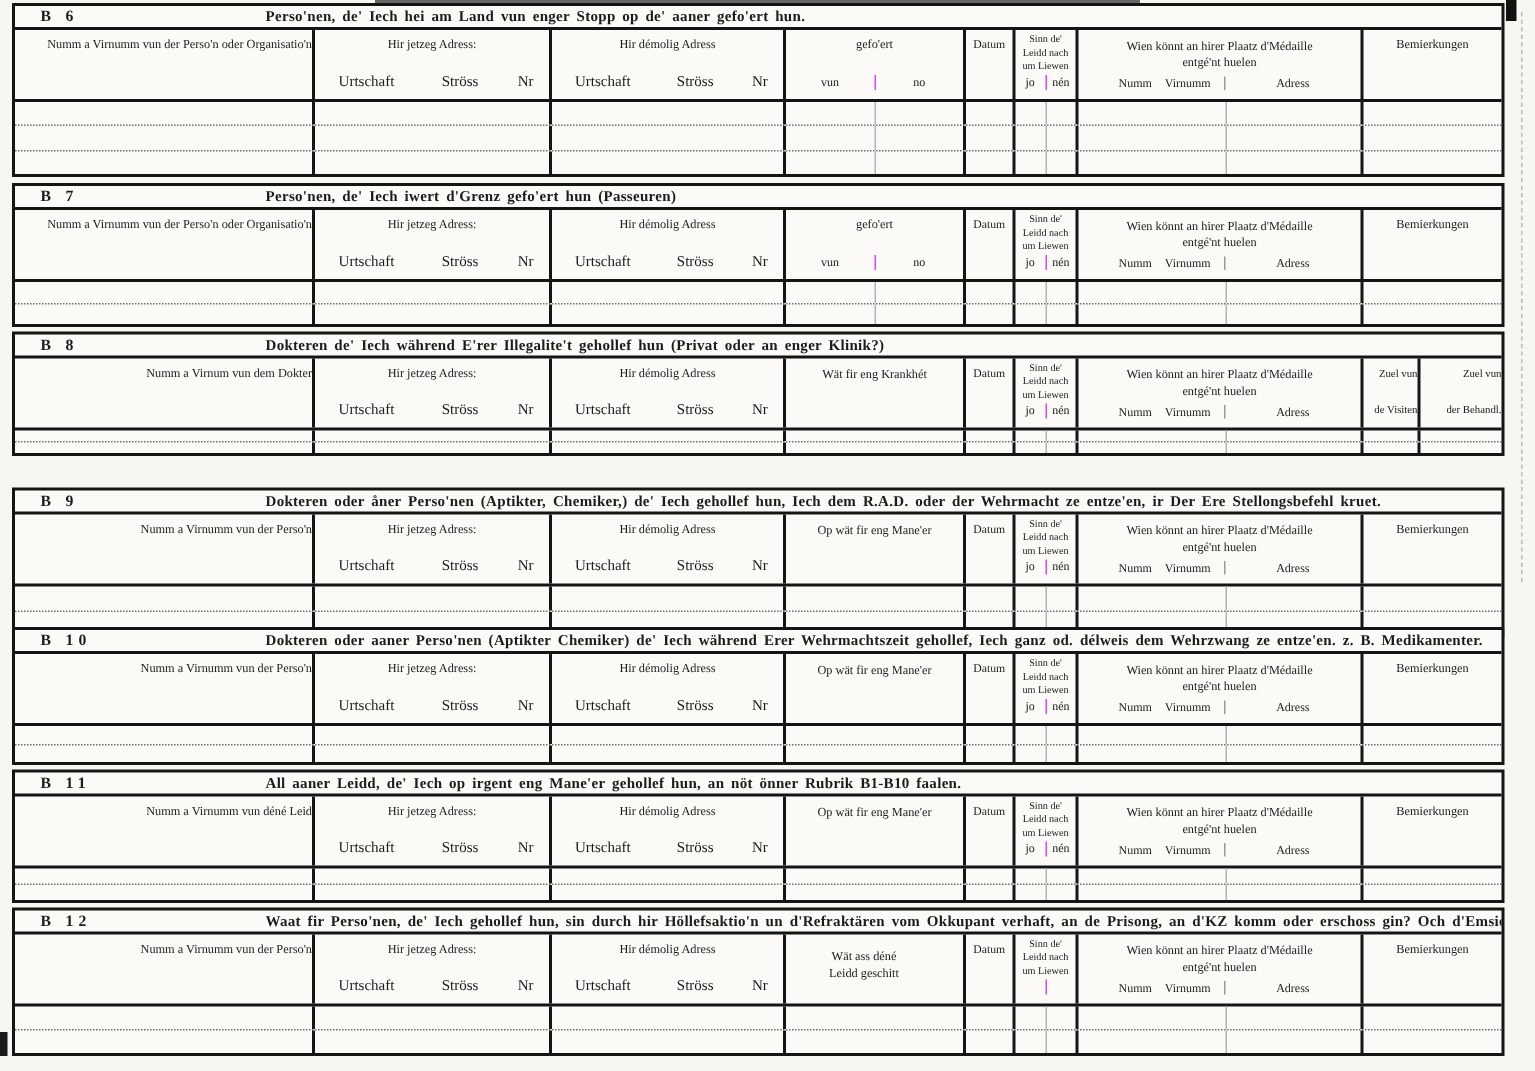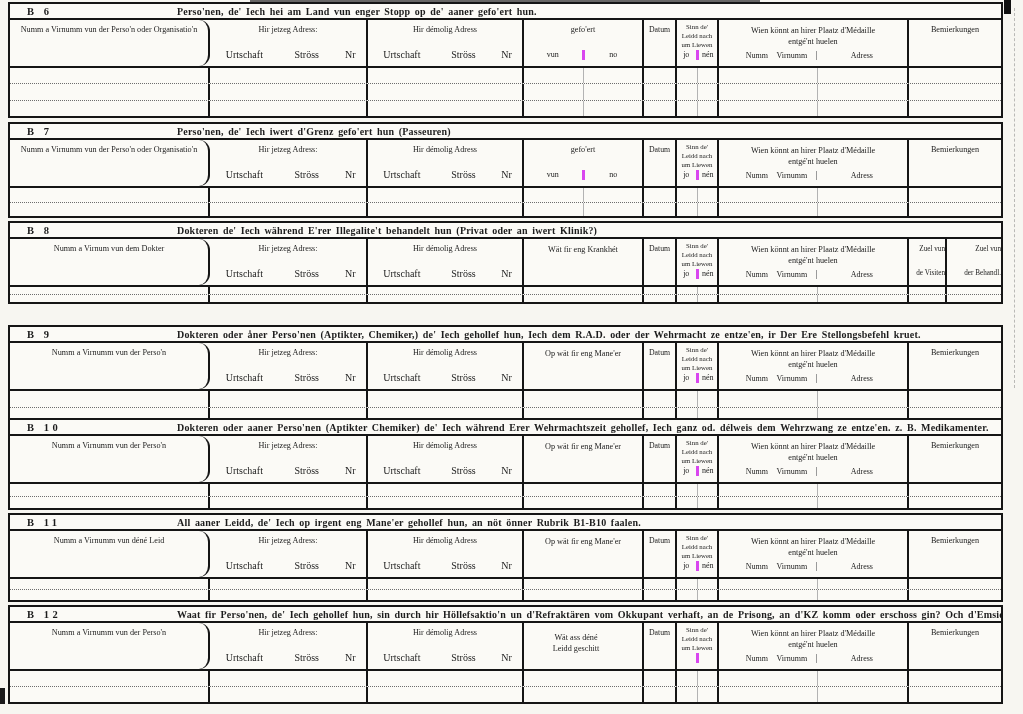--- a/index.html
+++ b/index.html
@@ -16,31 +16,31 @@
 
   .hdr { flex:0 0 48px; display:flex; border-bottom:2.5px solid #151515; font-size:8.2px; }
   .hdr .c { position:relative; display:flex; flex-direction:column; justify-content:space-between;
             padding:5px 0 6px 0; }
   .c1 { flex:0 0 200px; } .c2 { flex:0 0 158px; } .c3 { flex:0 0 156px; } .c4 { flex:0 0 120px; }
   .c5 { flex:0 0 33px; }  .c6 { flex:0 0 42px; }  .c7 { flex:0 0 190px; } .c8 { flex:1; }
   .c8a { flex:0 0 38px; } .c8b { flex:1; }
   .hdr .c, .brow i { border-right:2px solid #151515; }
   .hdr .c:last-child, .brow i:last-child { border-right:none; }
 
-  .cname { display:flex; align-items:center; justify-content:center; text-align:center; padding:0 10px;border-radius:11px; }
+  .cname { display:flex; align-items:flex-end; justify-content:center; text-align:center; padding:0 10px; }
   .grp { text-align:center; }
   .grp.two span { display:block; line-height:1.35; }
   .mid { padding:0 12px; line-height:1.4; }
   .subs { display:flex; font-size:10px; }
   .subs .su { flex:0 0 44%; text-align:center; }
   .subs .ss { flex:0 0 36%; text-align:center; }
   .subs .sn { flex:0 0 20%; text-align:center; }
   .subs2 { display:flex; font-size:8px; }
   .subs2 span { flex:1; text-align:center; min-height:10px; }
-  .subs2 span:first-child { border-right:3px solid #d946ef; }
+  .subs2 span:first-child { border-right:1px solid #d946ef; }
   .subs3 { display:flex; font-size:8px; }
   .subs3 span:nth-child(1) { flex:0 0 26%; text-align:right; padding-left:4px; }
   .subs3 span:nth-child(2) { flex:0 0 26%; text-align:center; border-right:1px solid #9a9a9a; }
   .subs3 span:nth-child(3) { flex:1; text-align:center; }
   .sinn { font-size:6.8px; line-height:1.3; text-align:center; margin-top:-2px; }
   .sinn span { display:block; }
   .topl { text-align:center; }
   .vcen { display:flex; flex-direction:column; justify-content:center; text-align:center;
           font-size:7.2px; line-height:1.5;align-items:flex-end; }
   .vcen span { display:block; }
@@ -244,21 +244,21 @@
           <i class="c6 sp2"></i>
           <i class="c7 sp3"></i>
           <i class="c8"></i>
         </div>
     </div>
   </div>
 
   <div class="sec" style="top:221px;height:83px">
     <div class="tbar">
       <span class="slab">B 8</span>
-      <span class="stit">Dokteren de' Iech während E'rer Illegalite't behandelt hun (Privat oder an iwert Klinik?)</span>
+      <span class="stit">Dokteren de' Iech während E'rer Illegalite't gehollef hun (Privat oder an enger Klinik?)</span>
     </div>
     <div class="hdr">
       <div class="c c1 cname">
           <span>Numm a Virnum vun dem Dokter</span>
         </div>
       <div class="c c2">
         <div class="grp">Hir jetzeg Adress:</div>
         <div class="subs">
             <span class="su">Urtschaft</span>
             <span class="ss">Ströss</span>

